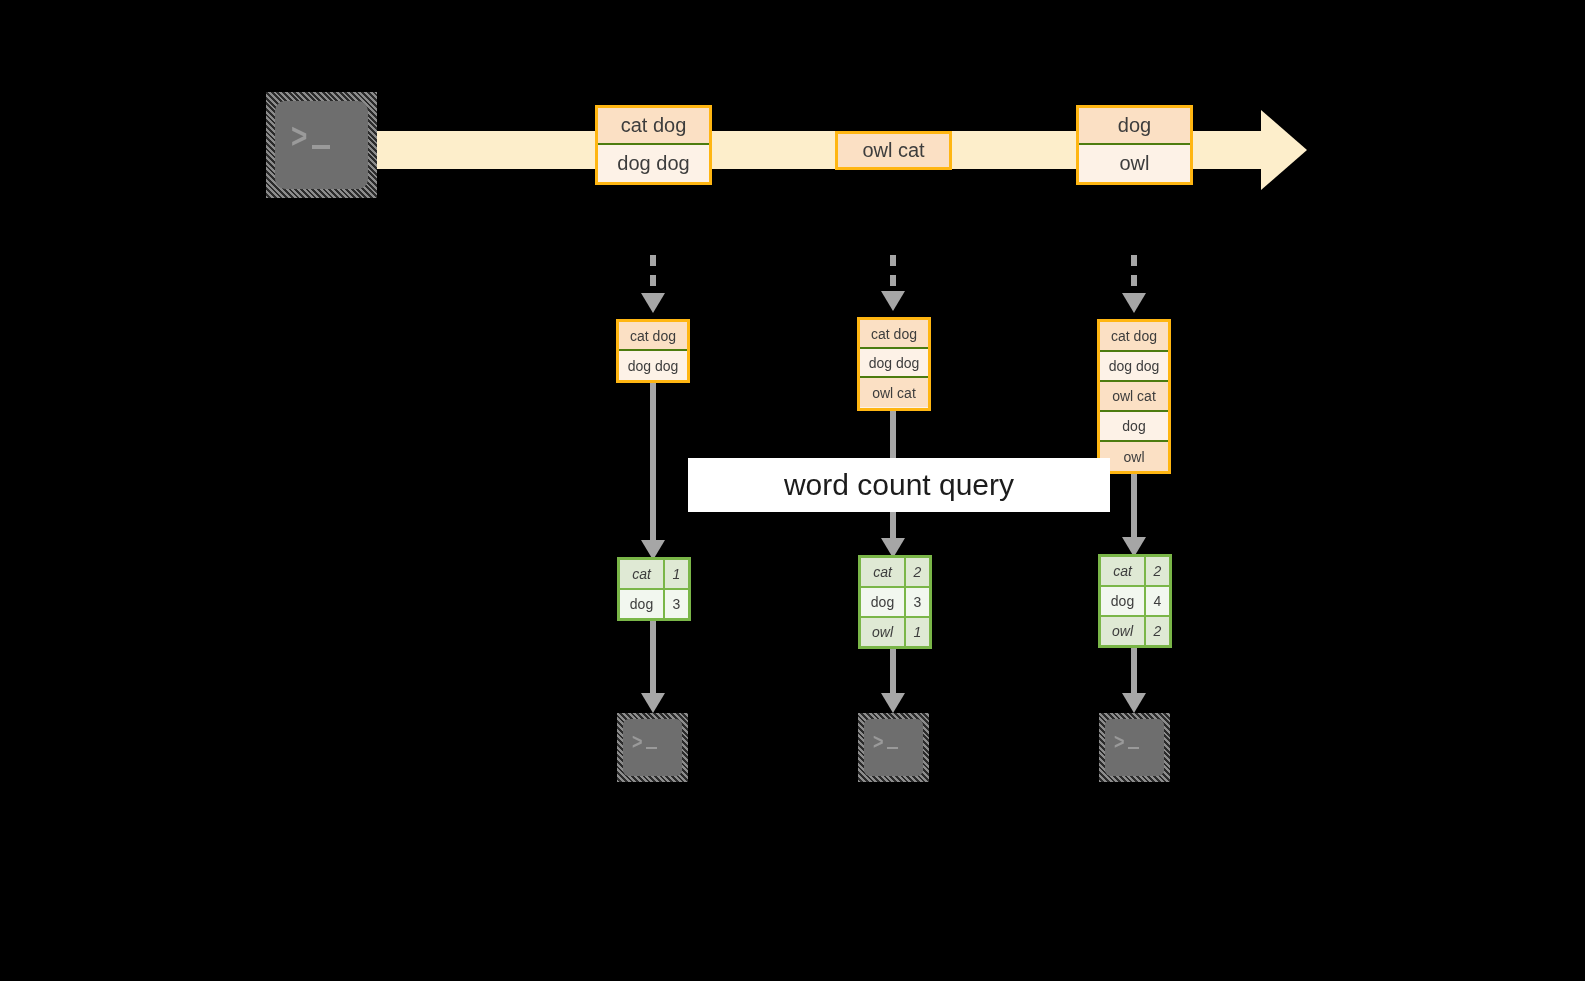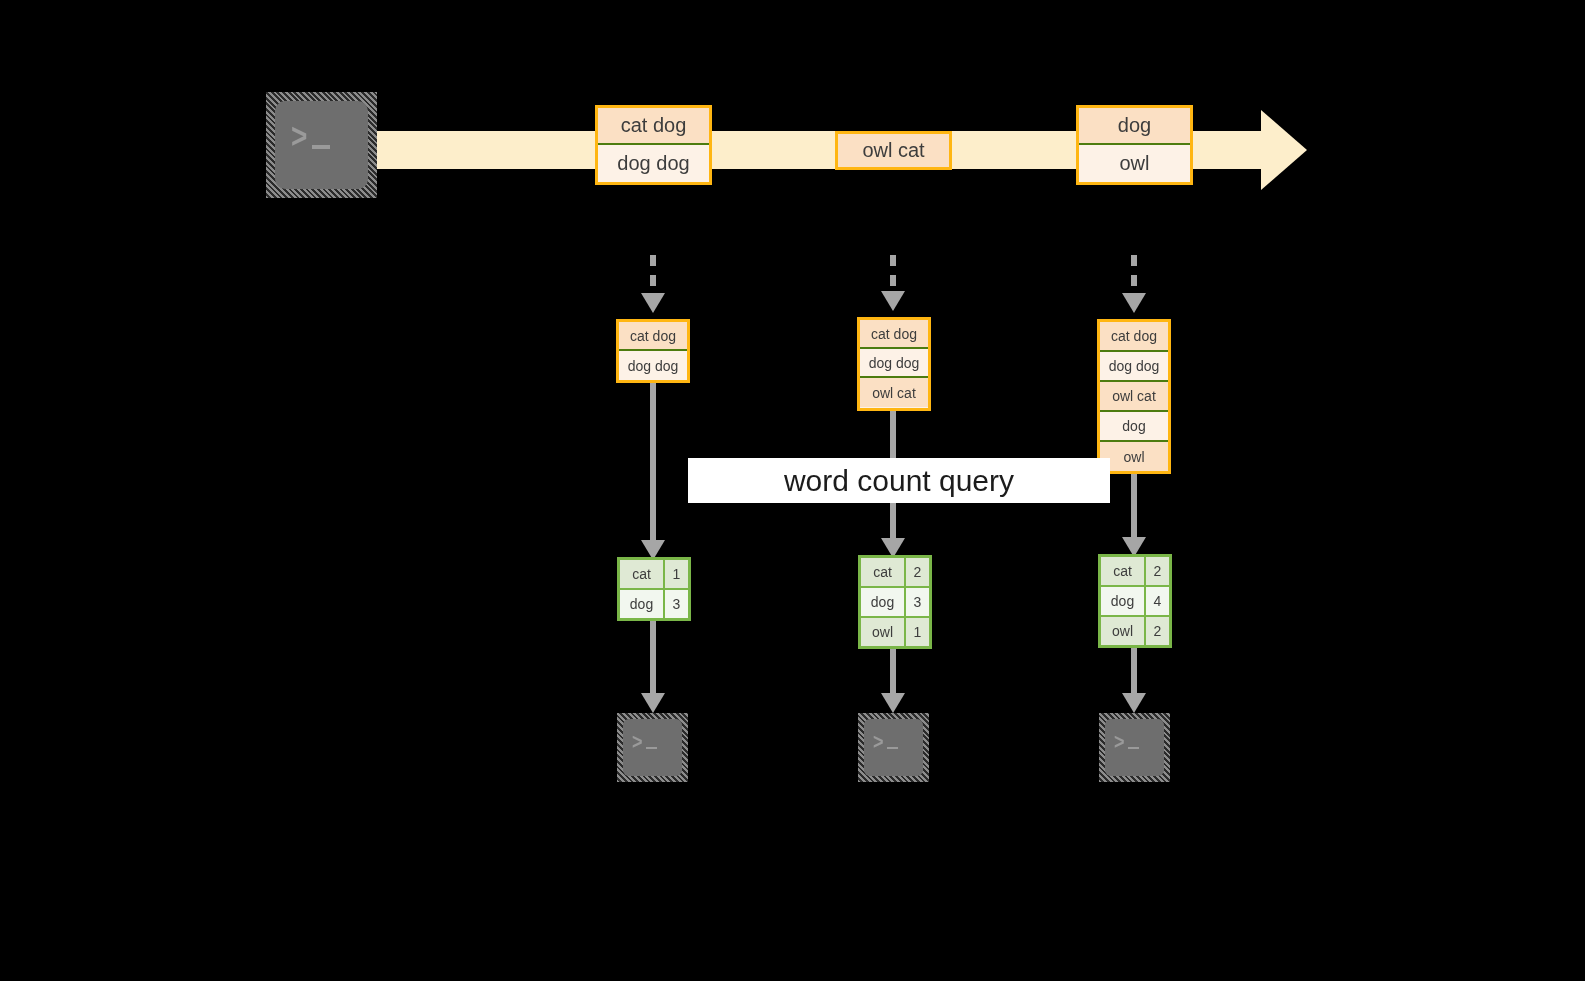--- a/index.html
+++ b/index.html
@@ -40,21 +40,21 @@
   
   .gtable{position:absolute;box-sizing:border-box;
           border:3px solid #7ab648;background:#f2f7ef;display:flex;
           flex-direction:column;}
   .gtable .gr{flex:1;display:flex;border-bottom:2px solid #7ab648;}
   .gtable .gr:last-child{border-bottom:none;}
   .gtable .gc-word{box-sizing:border-box;display:flex;align-items:center;
         justify-content:center;color:#3d3d3d;border-right:2px solid #7ab648;}
   .gtable .gc-cnt{box-sizing:border-box;display:flex;align-items:center;
         justify-content:center;color:#3d3d3d;}
-  .gtable .gr.shade .gc-word,.gtable .gr.shade .gc-cnt{background:#dfe9d4;}
+  .gtable .gr.shade .gc-word,.gtable .gr.shade .gc-cnt{background:#dfe9d4;font-style:italic;}
 
   
   .vline{position:absolute;background:#a6a6a6;width:6px;}
   .vline.dashed{background:repeating-linear-gradient(to bottom,
       #a6a6a6 0 11px,transparent 11px 20px);}
   .vhead{position:absolute;width:0;height:0;
     border-left:12px solid transparent;border-right:12px solid transparent;
     border-top:20px solid #a6a6a6;}
 
   
@@ -187,17 +187,17 @@
 
   <div class="vline" style="left:1131px;top:648px;height:49px;"></div>
   <div class="vhead" style="left:1122px;top:693px;"></div>
 
   <div class="term small" style="left:1099px;top:713px;width:71px;height:69px;">
     <div class="screen">
       <span class="prompt" style="left:9px;top:13px;font-size:18px;"><span class="gt">&gt;</span><span class="ul"></span></span>
     </div>
   </div>
 
-  <div class="query-band" style="left:688px;top:458px;width:422px;height:45px;font-size:30px;">
+  <div class="query-band" style="left:688px;top:458px;width:422px;height:54px;font-size:30px;">
     <span>word count query</span>
   </div>
 
 </div>
 
 </body></html>

